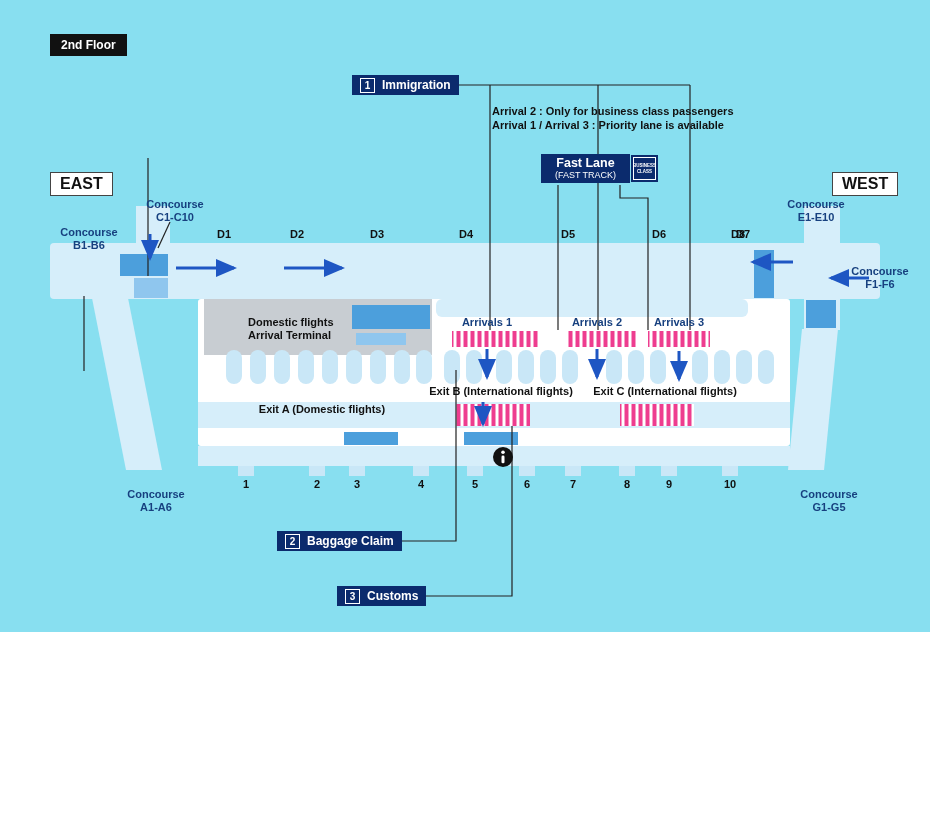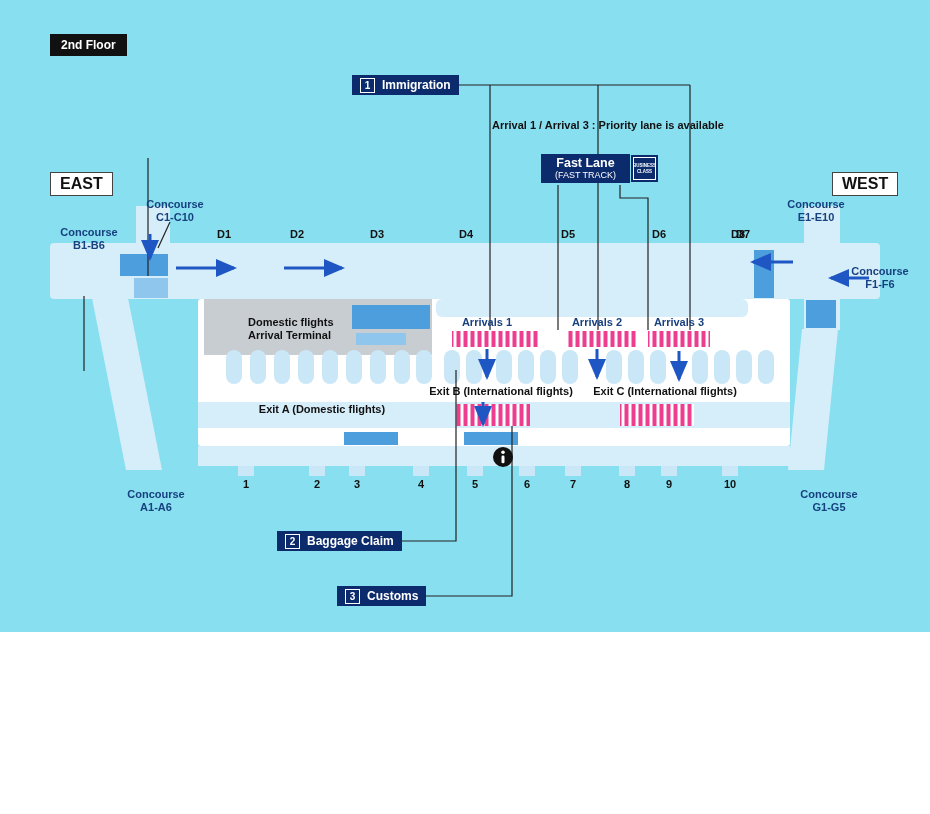--- a/index.html
+++ b/index.html
@@ -168,20 +168,21 @@
 
     <div class="lbl ctr" style="left:224px;top:228px;">D1</div>
     <div class="lbl ctr" style="left:297px;top:228px;">D2</div>
     <div class="lbl ctr" style="left:377px;top:228px;">D3</div>
     <div class="lbl ctr" style="left:466px;top:228px;">D4</div>
     <div class="lbl ctr" style="left:568px;top:228px;">D5</div>
     <div class="lbl ctr" style="left:659px;top:228px;">D6</div>
     <div class="lbl ctr" style="left:705px;top:228px;margin-left:38px;">D7</div>
     <div class="lbl ctr" style="left:738px;top:228px;">D8</div>
 
+    <div class="lbl" style="left:492px;top:105px;">Arrival 2 : Only for business class passengers</div>
     <div class="lbl" style="left:492px;top:119px;">Arrival 1 / Arrival 3 : Priority lane is available</div>
 
     <div class="lbl preline" style="left:248px;top:316px;">Domestic flights
 Arrival Terminal</div>
     <div class="lbl navy ctr" style="left:487px;top:316px;">Arrivals 1</div>
     <div class="lbl navy ctr" style="left:597px;top:316px;">Arrivals 2</div>
     <div class="lbl navy ctr" style="left:679px;top:316px;">Arrivals 3</div>
     <div class="lbl ctr" style="left:322px;top:403px;">Exit A (Domestic flights)</div>
     <div class="lbl ctr" style="left:501px;top:385px;">Exit B (International flights)</div>
     <div class="lbl ctr" style="left:665px;top:385px;">Exit C (International flights)</div>

